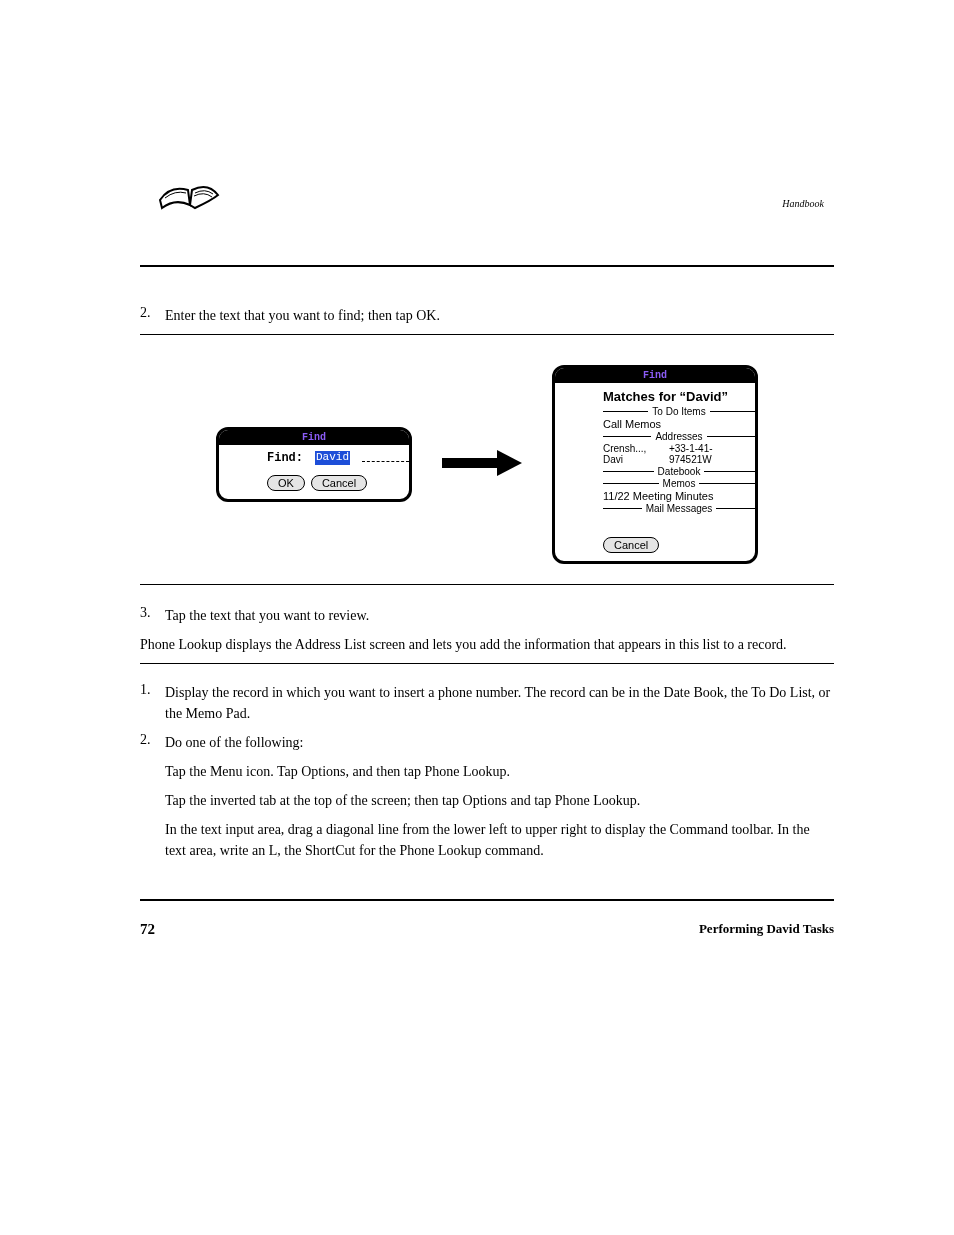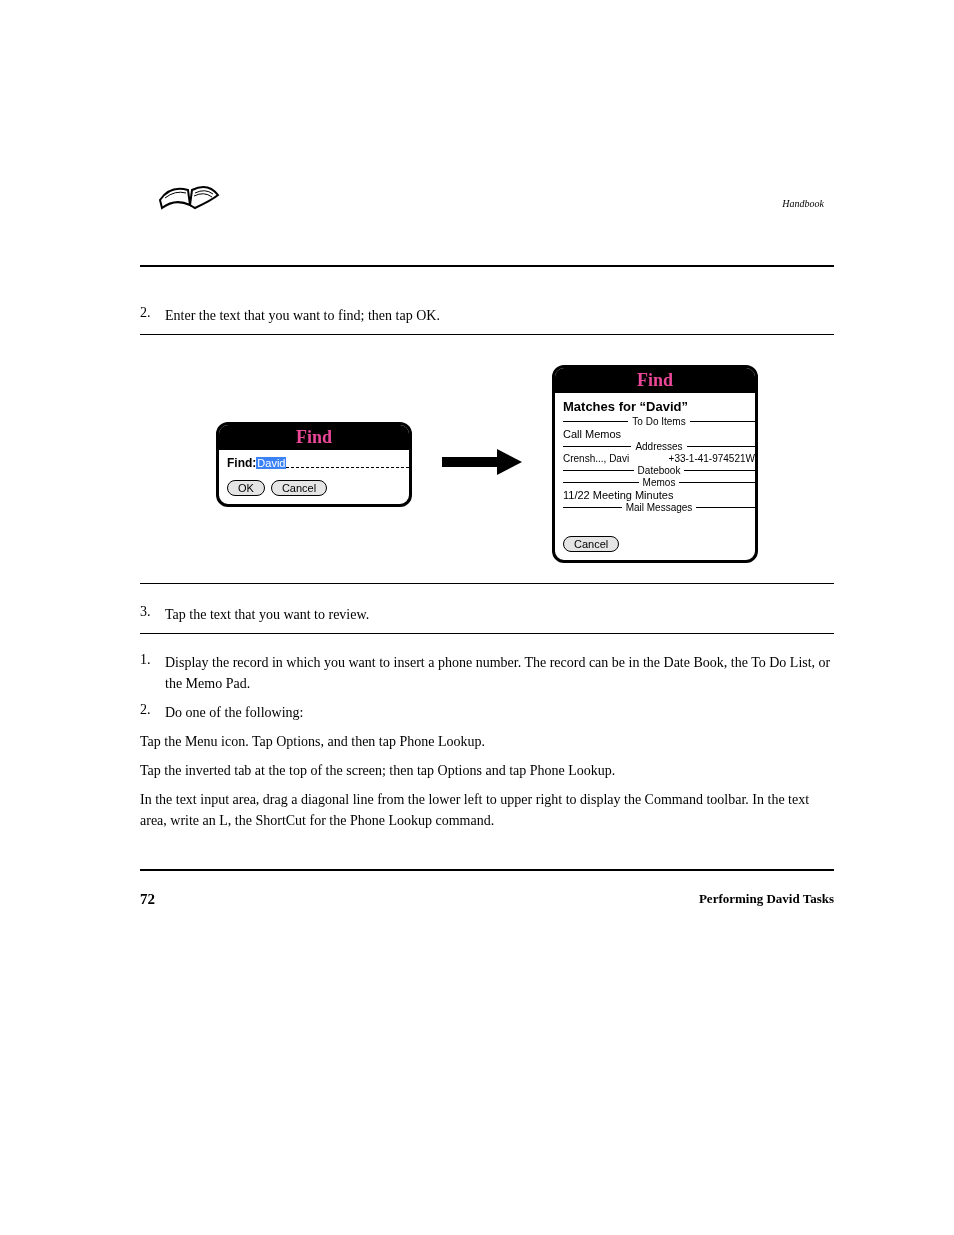--- a/index.html
+++ b/index.html
@@ -65,46 +65,47 @@
       gap: 30px;
     }
     .dialog {
       border: 3px solid #000;
       border-radius: 12px;
       background: #fff;
       overflow: hidden;
     }
     .dialog-title {
       background: #000;
-      color: #ec4899;
+      color: #8b5cf6;
       text-align: center;
       font-weight: bold;
-      font-size: 18px;
+      font-size: 10px;
       padding: 2px 0;
-      font-family: Liberation Serif, serif;
+      font-family: Liberation Mono, monospace;
     }
     .dialog-body {
       padding: 6px 0 8px 8px;
       font-family: Arial, sans-serif;
       font-size: 12px;
+      margin-left: 40px;
     }
     .find-dialog {
       width: 190px;
     }
     .find-row {
       display: flex;
-      align-items: center;
-      gap: 0;
+      gap: 12px;
+      font-family: Liberation Mono, monospace;
     }
     .find-label {
       font-weight: bold;
       font-size: 12px;
     }
     .find-input-highlight {
-      background: #3b82f6;
+      background: #1d4ed8;
       color: #fff;
       padding: 0 1px;
       font-size: 11px;
     }
     .find-underline {
       flex: 1;
       border-bottom: 1px dashed #000;
       height: 10px;
     }
     .dialog-buttons {
@@ -159,20 +160,21 @@
     .section-heading {
       font-weight: bold;
       font-size: 17px;
       margin-top: 30px;
     }
     .body-para {
       margin: 8px 0;
       line-height: 1.5;
     }
     .sub-step {
+      margin-left: 25px;
       line-height: 1.5;
       margin-top: 8px;
       margin-bottom: 8px;
     }
     .footer-row {
       display: flex;
       justify-content: space-between;
       margin-top: 20px;
       font-size: 12px;
       gap: 27px;
@@ -281,20 +283,21 @@
     </div>
 
     <hr class="hr-thin">
 
     <div style="height:12px"></div>
     <div class="step-row">
       <div class="step-num">3.</div>
       <div class="step-text">Tap the text that you want to review.</div>
     </div>
 
+    <div class="body-para">Phone Lookup displays the Address List screen and lets you add the information that appears in this list to a record.</div>
 
     <hr class="hr-thin">
     <div style="height:10px"></div>
 
     <div class="step-row">
       <div class="step-num">1.</div>
       <div class="step-text">Display the record in which you want to insert a phone number. The record can be in the Date Book, the To Do List, or the Memo Pad.</div>
     </div>
 
     <div class="step-row">

